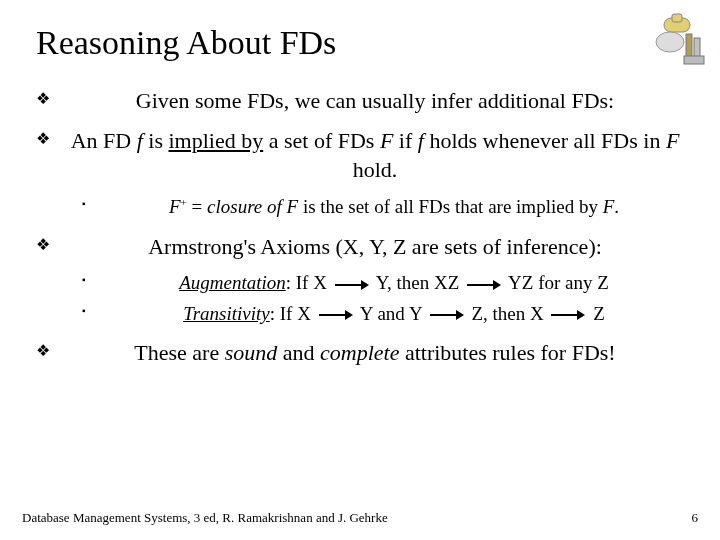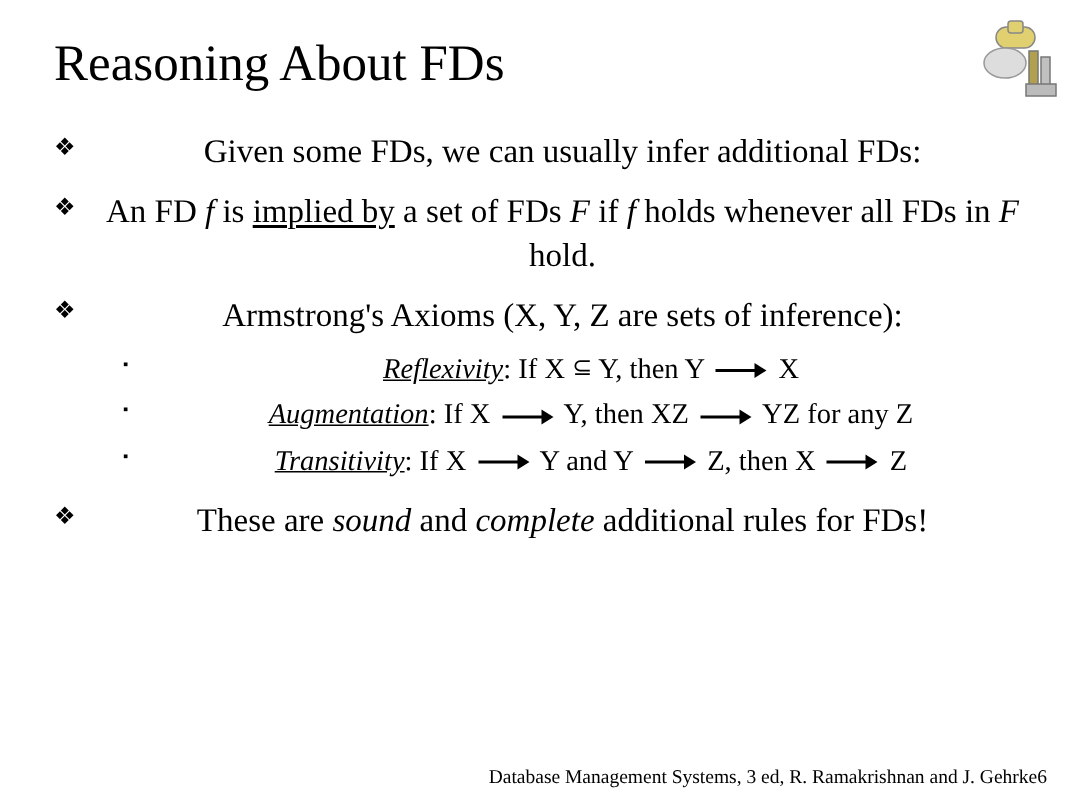--- a/index.html
+++ b/index.html
@@ -110,21 +110,21 @@
     font-size: 11px;
     font-style: normal;
   }
   .footer {
     position: absolute;
     bottom: 14px;
     left: 22px;
     right: 22px;
     font-size: 13px;
     display: flex;
-    justify-content: flex-end;
+    justify-content: space-between;
   }
   .corner-img {
     position: absolute;
     top: 12px;
     right: 14px;
     width: 70px;
     height: 54px;
   }
   .corner-img svg { width: 100%; height: 100%; }
 </style>
@@ -147,39 +147,41 @@
   <h1 class="title">Reasoning About FDs</h1>
 
   <ul class="level1">
 
     <li>
       <span>Given some FDs, we can usually infer additional FDs:</span>
     </li>
 
     <li>
       <span>An FD </span><span class="italic">f</span><span> is </span><span class="underline">implied by</span><span> a set of FDs </span><span class="italic">F</span><span> if </span><span class="italic">f </span><span> holds whenever all FDs in </span><span class="italic">F</span><span> hold.</span>
+      <ul class="level2">
+        <li>
+          <span class="fplus">F<sup>+</sup></span><span> = </span><span class="italic">closure of F</span><span> is the set of all FDs that are implied by </span><span class="italic">F</span><span>.</span>
+        </li>
+      </ul>
     </li>
 
     <li>
       <span>Armstrong's Axioms (X, Y, Z are sets of inference):</span>
       <ul class="level2">
-        <li>
-          <span class="italic underline">Reflexivity</span><span>:  If  X </span><span class="subset">⊆</span><span> Y,  then   Y </span><span class="arrow"></span><span> X</span>
-        </li>
         <li>
           <span class="italic underline">Augmentation</span><span>:   If  X </span><span class="arrow"></span><span> Y,  then  XZ </span><span class="arrow"></span><span> YZ   for any Z</span>
         </li>
         <li>
           <span class="italic underline">Transitivity</span><span>:   If  X </span><span class="arrow"></span><span> Y  and  Y </span><span class="arrow"></span><span> Z,  then   X </span><span class="arrow"></span><span> Z</span>
         </li>
       </ul>
     </li>
 
     <li>
-      <span>These are </span><span class="italic">sound</span><span> and </span><span class="italic">complete</span><span> additional rules for FDs!</span>
+      <span>These are </span><span class="italic">sound</span><span> and </span><span class="italic">complete</span><span> attributes rules for FDs!</span>
     </li>
 
   </ul>
 
   <div class="footer">
     <span>Database Management Systems, 3 ed, R. Ramakrishnan and J. Gehrke</span>
     <span>6</span>
   </div>
 </div>
 

